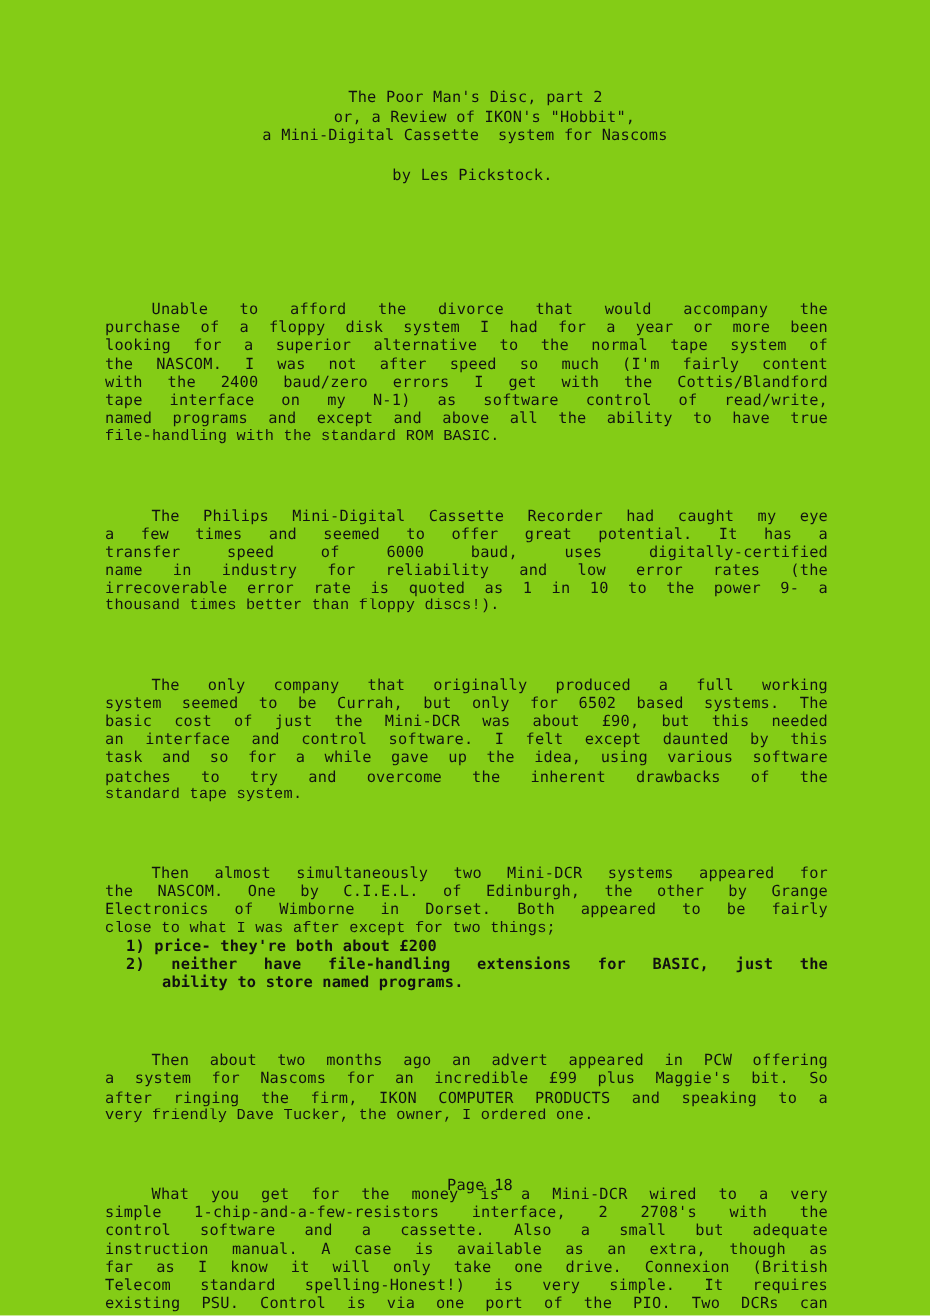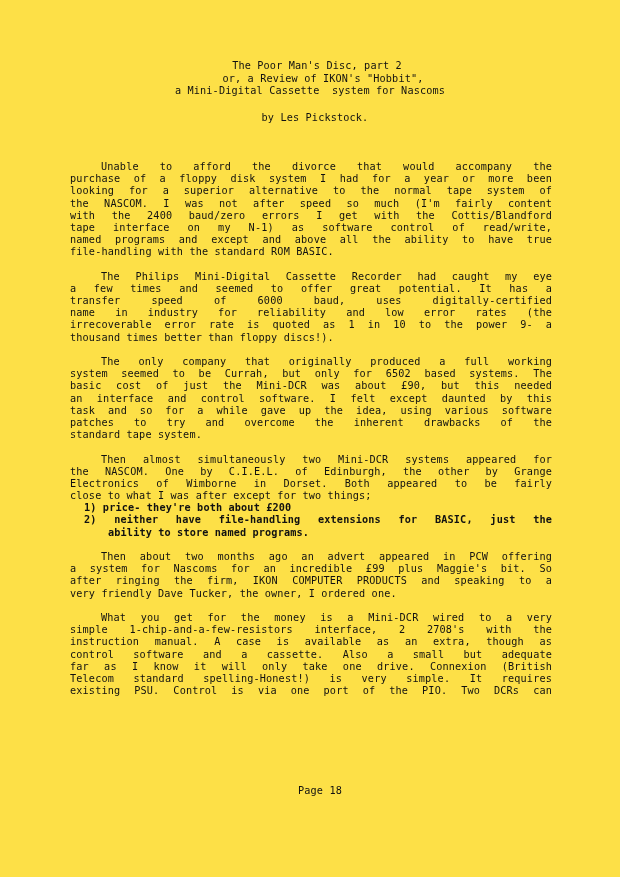--- a/index.html
+++ b/index.html
@@ -1,32 +1,32 @@
 <!DOCTYPE html>
 <html><head>
 <meta charset="utf-8">
 <style>
   html, body { margin: 0; padding: 0; background: #ffffff; }
   body { width: 620px; height: 877px; position: relative; overflow: hidden; }
   .page {
     position: absolute; left: 0; top: 0; width: 620px; height: 877px;
-    background: #fde047; color: #111111;
+    background: #84cc16; color: #111111;
     font-family: "DejaVu Sans Mono", "Liberation Mono", monospace;
     font-size: 10.2px; letter-spacing: 0.15px;
   }
   .title-block { position: absolute; left: 0; width: 620px; top: 60px; text-align: center; }
   .title-block div { height: 12.5px; line-height: 12.5px; white-space: pre; }
   .t1 { padding-left: 14px; }
   .t2 { padding-left: 26px; }
   .byline { position: absolute; left: 0; width: 620px; top: 112px; text-align: center; padding-left: 10px; box-sizing: border-box; line-height: 12px; }
   .body { position: absolute; left: 70px; width: 482px; top: 161px; }
   .para { margin: 0 0 12.2px 0; }
   .line { height: 12.2px; line-height: 12.2px; white-space: nowrap; text-align: justify; text-align-last: justify; overflow: hidden; }
-  .line.last { text-align-last: left; }
-  .indent { padding-left: 31px; }
+  .line.last { text-align-last: left; font-family: Liberation Mono, monospace; }
+  .indent { padding-left: 31px; margin-top: 40px; }
   .list-item { height: 12.2px; line-height: 12.2px; white-space: nowrap; font-weight: bold; }
   .li-1 { padding-left: 14px; text-align-last: left; }
   .li-2 { padding-left: 14px; text-align: justify; text-align-last: justify; }
   .li-cont { padding-left: 38px; }
   .footer { position: absolute; left: 0; width: 620px; top: 785px; text-align: center; padding-left: 20px; box-sizing: border-box; }
 </style>
 </head>
 <body>
 
 <div class="page">
@@ -84,22 +84,22 @@
     <div class="para">
       <div class="line indent">Then about two months ago an advert appeared in PCW offering</div>
       <div class="line">a system for Nascoms for an incredible £99 plus Maggie's bit. So</div>
       <div class="line">after ringing the firm, IKON COMPUTER PRODUCTS and speaking to a</div>
       <div class="line last">very friendly Dave Tucker, the owner, I ordered one.</div>
     </div>
 
     <div class="para">
       <div class="line indent">What you get for the money is a Mini-DCR  wired  to  a  very</div>
       <div class="line">simple 1-chip-and-a-few-resistors interface, 2 2708's  with  the</div>
+      <div class="line">control software and a  cassette.  Also  a  small  but  adequate</div>
       <div class="line">instruction manual. A case is available as an extra,  though  as</div>
-      <div class="line">control software and a  cassette.  Also  a  small  but  adequate</div>
       <div class="line">far as I know it will only take one  drive.  Connexion  (British</div>
       <div class="line">Telecom standard spelling-Honest!) is very simple.  It  requires</div>
       <div class="line">existing PSU. Control is via one port of the PIO. Two  DCRs  can</div>
     </div>
 
   </div>
 
   <div class="footer">Page  18</div>
 
 </div>

